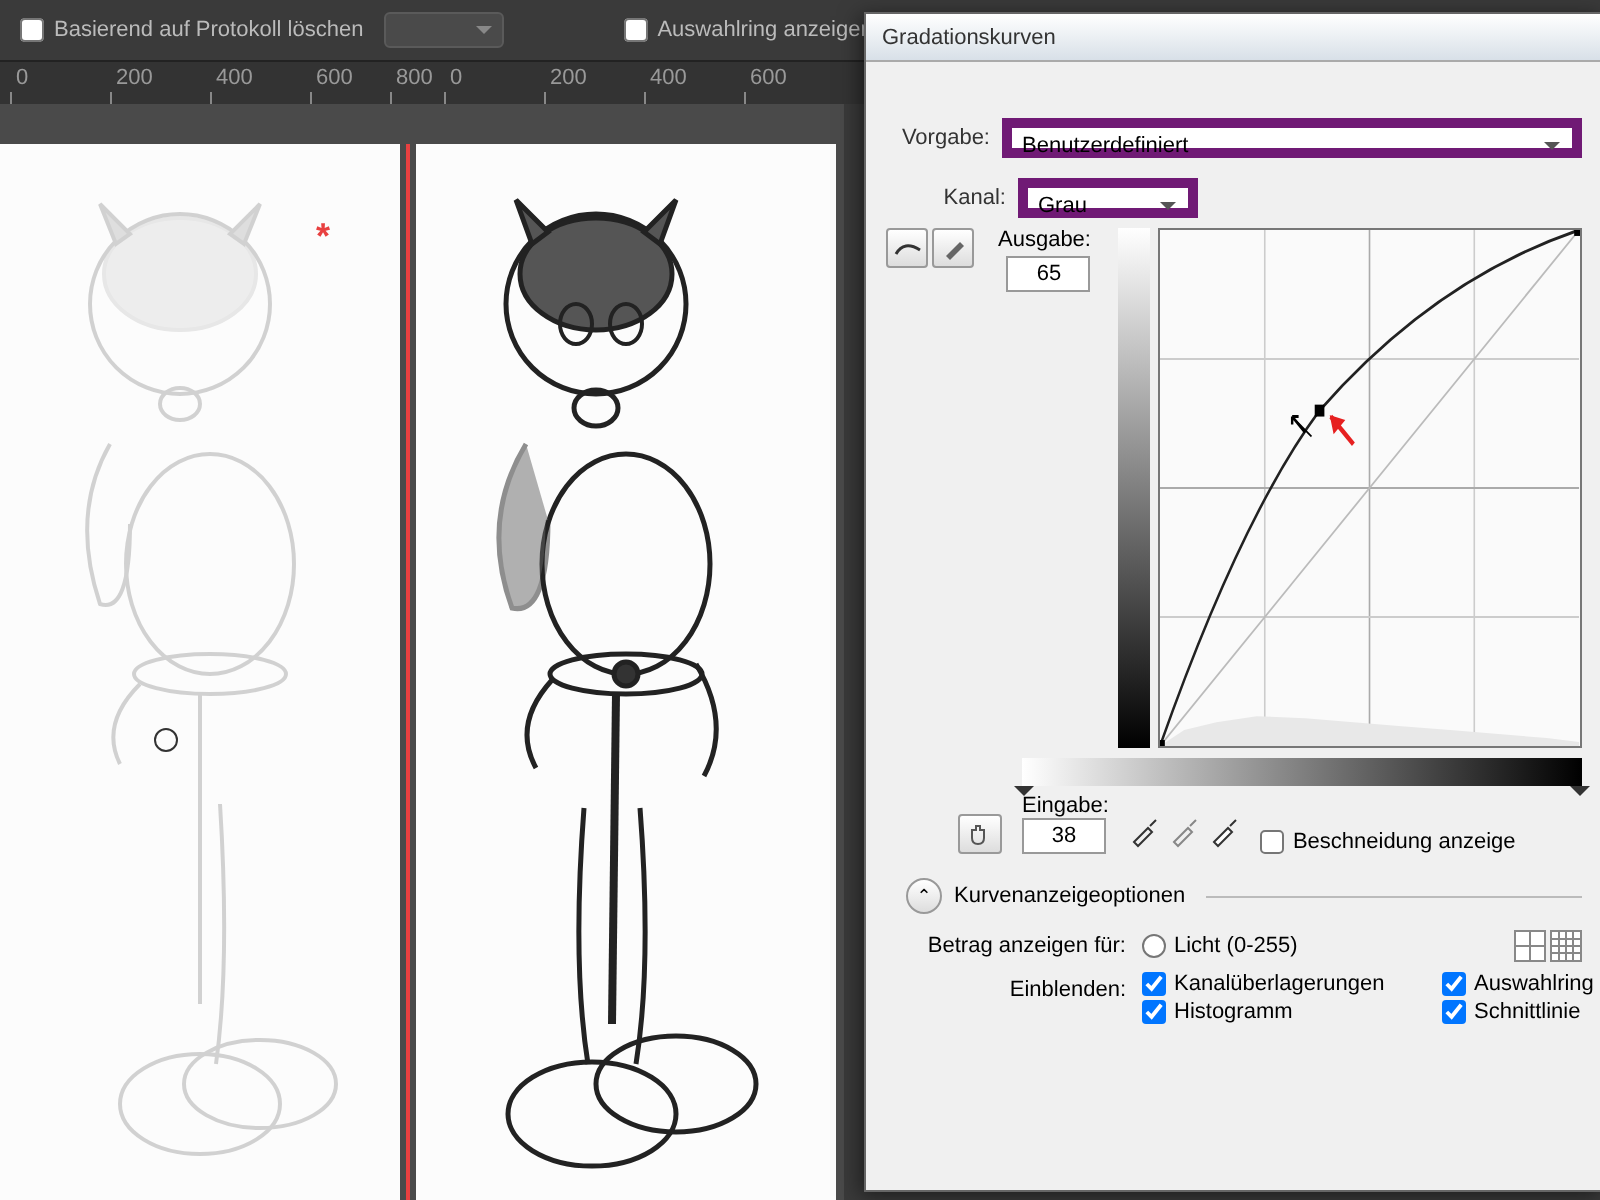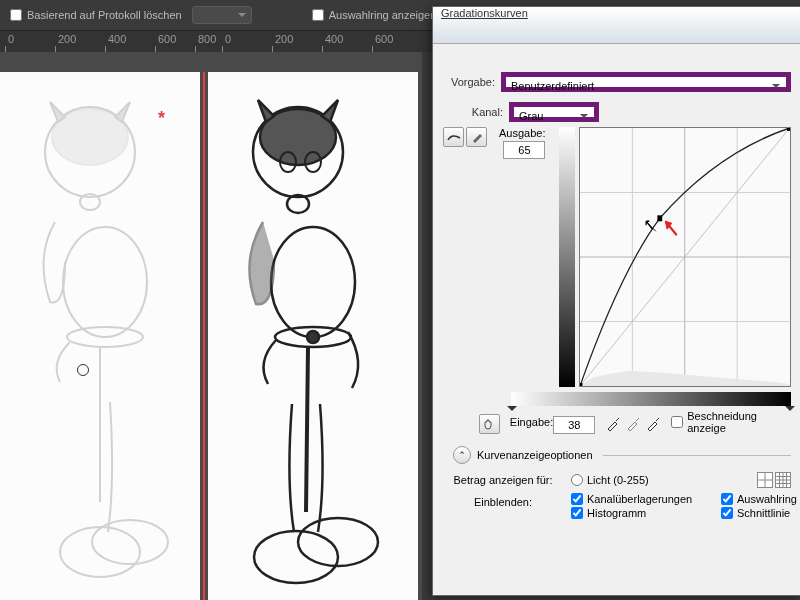--- a/index.html
+++ b/index.html
@@ -26,21 +26,21 @@
 .divider { position: absolute; left: 203px; top: 20px; bottom: 0; width: 2px; background: #e84040; }
 .asterisk { position: absolute; left: 158px; top: 56px; color: #e84040; font-size: 18px; font-weight: bold; }
 .circ { position: absolute; left: 77px; top: 312px; width: 12px; height: 12px; border: 1px solid #333; border-radius: 50%; }
 
 
 .sketch { position: absolute; left: 10px; top: 10px; width: 180px; height: 510px; }
 .sketch.faint { opacity: 0.25; }
 
 
 .dialog { position: absolute; top: 6px; right: -2px; width: 370px; height: 590px; background: #f0f0f0; border: 1px solid #666; box-shadow: -2px 2px 10px rgba(0,0,0,0.5); }
-.titlebar { height: 37px; background: linear-gradient(#fff,#d8e0e8); border-bottom: 1px solid #aaa; display: flex; align-items: flex-start; padding: 0 8px; color: #333; font-size: 11px; text-decoration: underline; }
+.titlebar { height: 24px; background: linear-gradient(#fff,#d8e0e8); border-bottom: 1px solid #aaa; display: flex; align-items: center; padding: 0 8px; color: #333; font-size: 11px; }
 .panel { padding: 8px 10px; margin-top: 16px; }
 .row { display: flex; align-items: center; margin: 4px 0; gap: 6px; }
 .lbl { text-align: right; color: #333; }
 .sel { flex: 1; height: 20px; border: 5px solid #701a75; background: #fff; position: relative; padding: 3px 18px 0 5px; }
 .sel.wide { flex: 1; }
 .sel::after { content: ""; position: absolute; right: 6px; top: 7px; border: 4px solid transparent; border-top-color: #555; }
 .mini-btn { width: 22px; height: 20px; border: 1px solid #999; background: linear-gradient(#fff,#ddd); border-radius: 2px; display: inline-flex; align-items: center; justify-content: center; }
 
 
 .curve-area { display: flex; margin: 5px 0; }
@@ -62,21 +62,21 @@
 .slider-tri { position: absolute; top: 14px; width: 0; height: 0; border: 5px solid transparent; border-top-color: #333; }
 
 .input-row { display: flex; align-items: flex-end; margin: 4px 0 8px 36px; gap: 10px; }
 .pickers { display: flex; gap: 4px; }
 .eyedrop svg { width: 16px; height: 16px; }
 
 .expander { display: flex; align-items: center; gap: 6px; margin: 12px 0 8px 10px; }
 .exp-btn { width: 18px; height: 18px; border: 1px solid #999; border-radius: 9px; background: linear-gradient(#fff,#ddd); display: flex; align-items: center; justify-content: center; font-size: 9px; }
 
 .opt-row { display: flex; align-items: center; margin: 3px 0; gap: 8px; }
-.opt-label { width: 120px; text-align: center; }
+.opt-label { width: 120px; text-align: right; }
 .radio, .check { display: flex; align-items: center; gap: 4px; }
 .radio input, .check input { width: 12px; height: 12px; }
 .grid-icons { display: flex; gap: 2px; }
 .grid-ico { width: 16px; height: 16px; border: 1px solid #888; background: #fff; }
 
 .check-grid { display: grid; grid-template-columns: 140px 120px; gap: 2px 10px; margin-left: 128px; }
 </style>
 </head>
 <body>
 
@@ -239,21 +239,21 @@
       <div class="slider-tri" style="left:-4px"></div>
       <div class="slider-tri" style="right:-4px"></div>
     </div>
 
     <div class="input-row">
       <div class="mini-btn">
         <svg width="14" height="12" viewBox="0 0 14 12">
             <path d="M3 8 L3 4 L5 4 L5 2 L7 2 L7 4 L9 4 L9 8 Q9 11 6 11 Q3 11 3 8" stroke="#555" fill="none"></path>
           </svg>
       </div>
-      <div style="display:flex;flex-direction:row">
+      <div style="display:flex;flex-direction:column">
         <span>Eingabe:</span>
         <div class="num"><span>38</span></div>
       </div>
       <div class="pickers">
         <span class="eyedrop"><svg viewBox="0 0 16 16">
               <path d="M3 13 L10 6 L12 8 L5 15 Z M11 5 L14 2" stroke="#333" fill="none"></path>
             </svg></span>
         <span class="eyedrop"><svg viewBox="0 0 16 16">
               <path d="M3 13 L10 6 L12 8 L5 15 Z M11 5 L14 2" stroke="#888" fill="none"></path>
             </svg></span>

